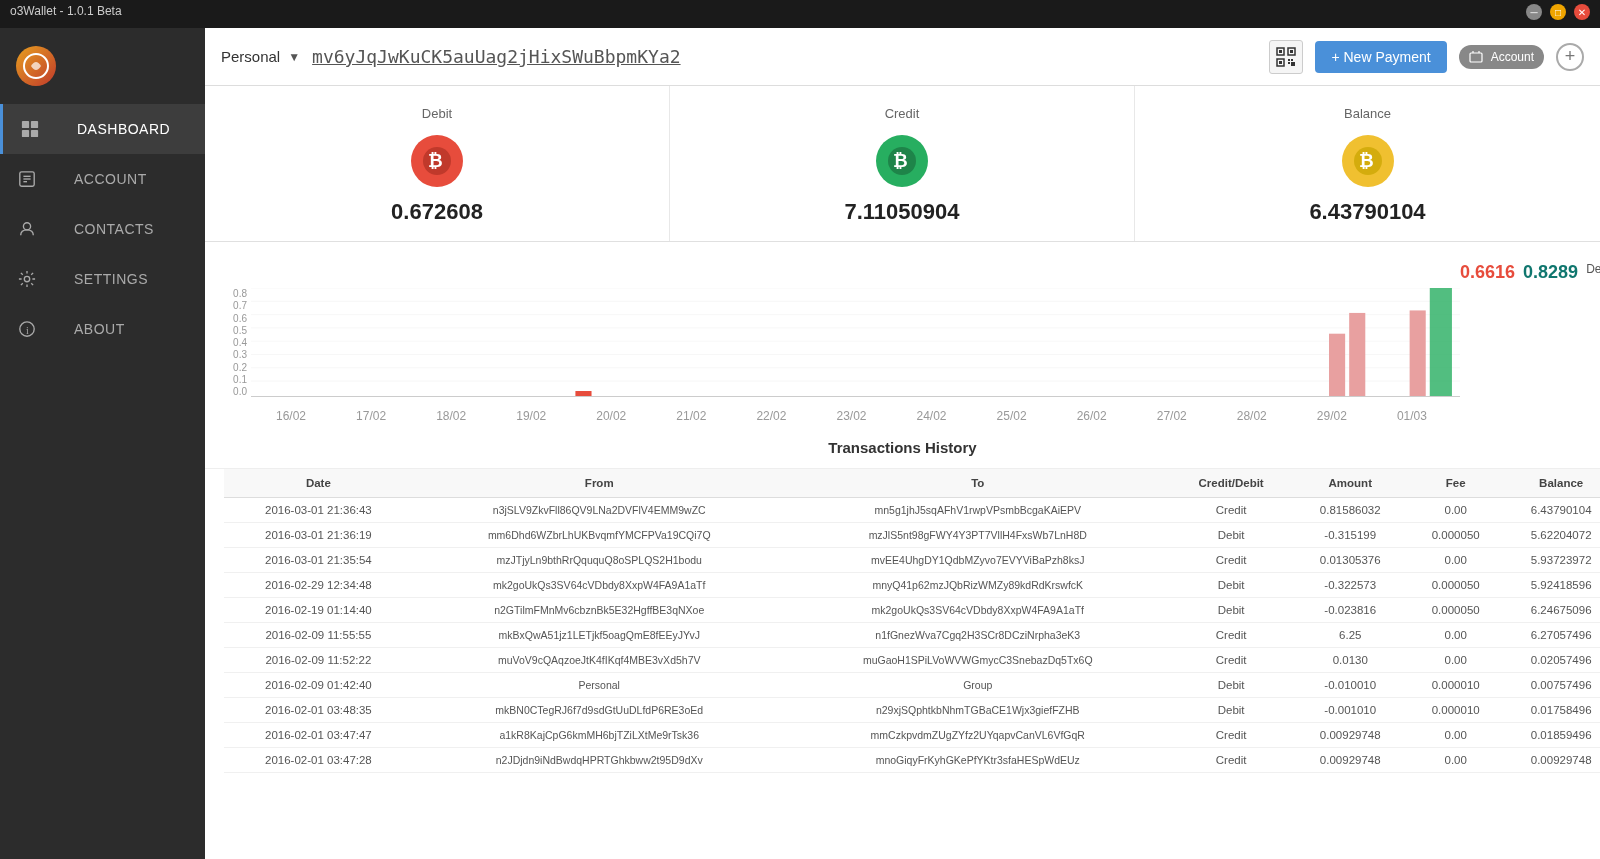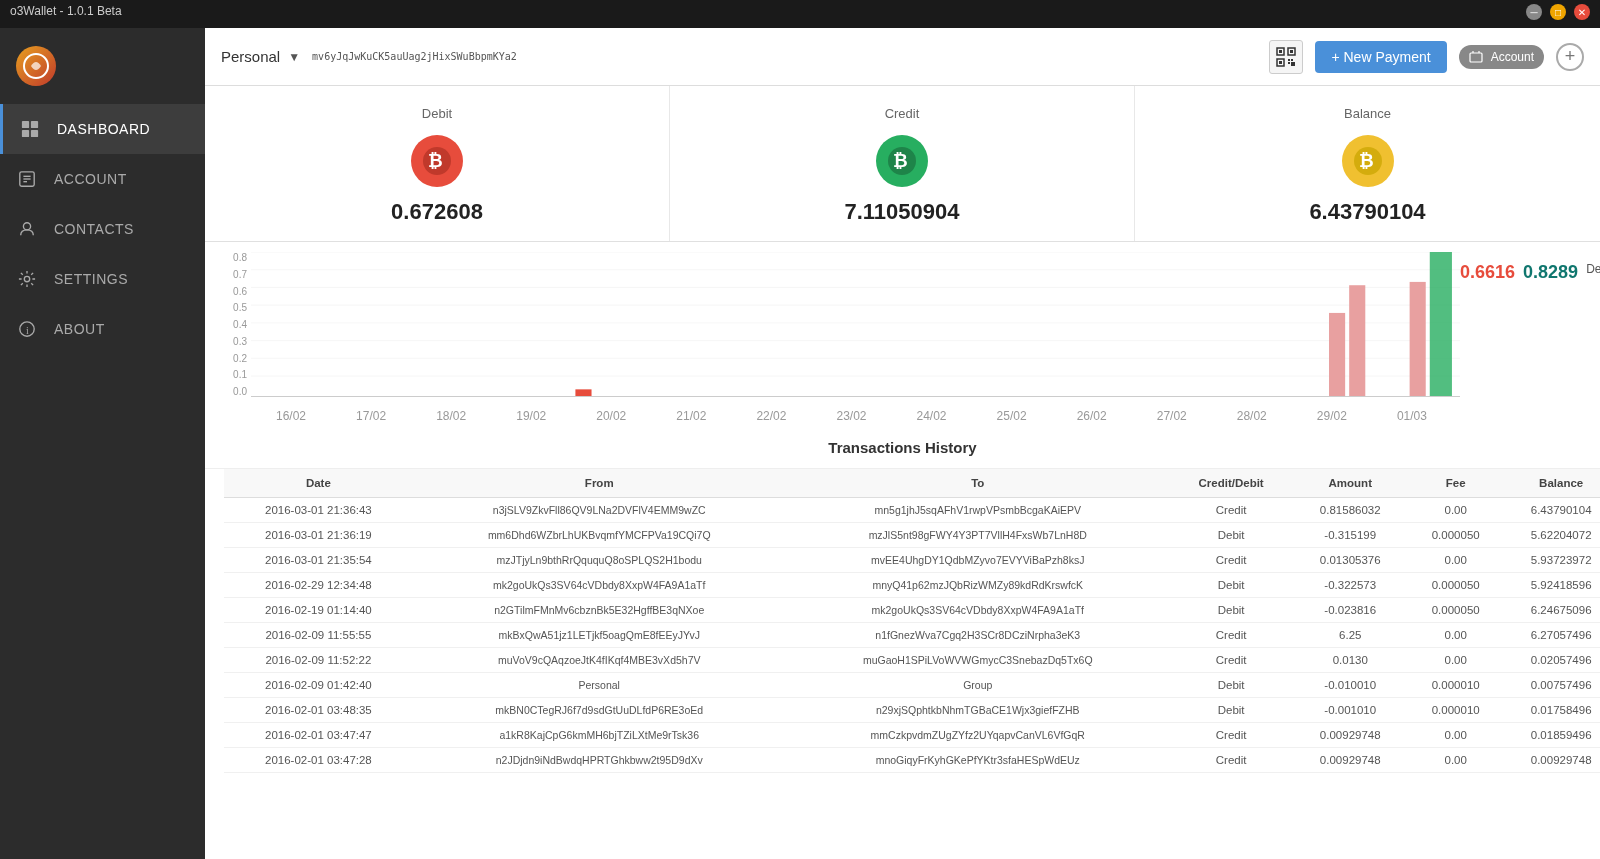--- a/index.html
+++ b/index.html
@@ -57,21 +57,21 @@
       gap: 16px;
       cursor: pointer;
       color: #aaa;
       font-size: 14px;
       font-weight: 500;
       letter-spacing: 0.5px;
       transition: background 0.15s;
     }
     .nav-item.active { background: #3d3d3d; color: #fff; border-left: 3px solid #4a90d9; }
     .nav-item .nav-icon { width: 22px; height: 22px; display: flex; align-items: center; justify-content: center; font-size: 16px; }
-    .nav-item .nav-label { color: inherit; }
+    .nav-item .nav-label { color: inherit; margin-left: 20px; }
 
     
     .main { flex: 1; background: #f0f0f0; display: flex; flex-direction: column; overflow: hidden; }
 
     
     .main-header {
       background: #fff;
       border-bottom: 1px solid #ddd;
       padding: 0 16px;
       height: 58px;
@@ -82,24 +82,25 @@
     }
     .account-selector {
       display: flex;
       align-items: center;
       gap: 8px;
       cursor: pointer;
     }
     .account-name { font-size: 15px; color: #333; font-weight: 500; }
     .dropdown-arrow { color: #555; font-size: 12px; }
     .wallet-address {
-      font-size: 10px;
+      font-size: 18px;
       color: #555;
       font-family: monospace;
       flex: 1;
+      text-decoration: underline;
     }
     .qr-btn {
       width: 34px; height: 34px;
       border: 1px solid #ccc;
       background: #f5f5f5;
       display: flex; align-items: center; justify-content: center;
       cursor: pointer; border-radius: 3px;
       font-size: 18px;
     }
     .new-payment-btn {
@@ -164,21 +165,21 @@
 
     
     .chart-area {
       background: #fff;
       flex-shrink: 0;
       padding: 10px 10px 0 10px;
       position: relative;
       height: 185px;
       display: flex;
     }
-    .chart-main { flex: 1; position: relative; }
+    .chart-main { flex: 1; position: relative; margin-top: 36px; }
     .chart-y-labels {
       position: absolute;
       left: 0; top: 0; bottom: 30px;
       width: 36px;
       display: flex; flex-direction: column; justify-content: space-between;
       align-items: flex-end;
       padding-right: 4px;
       font-size: 10px; color: #999;
     }
     .chart-canvas-area {

